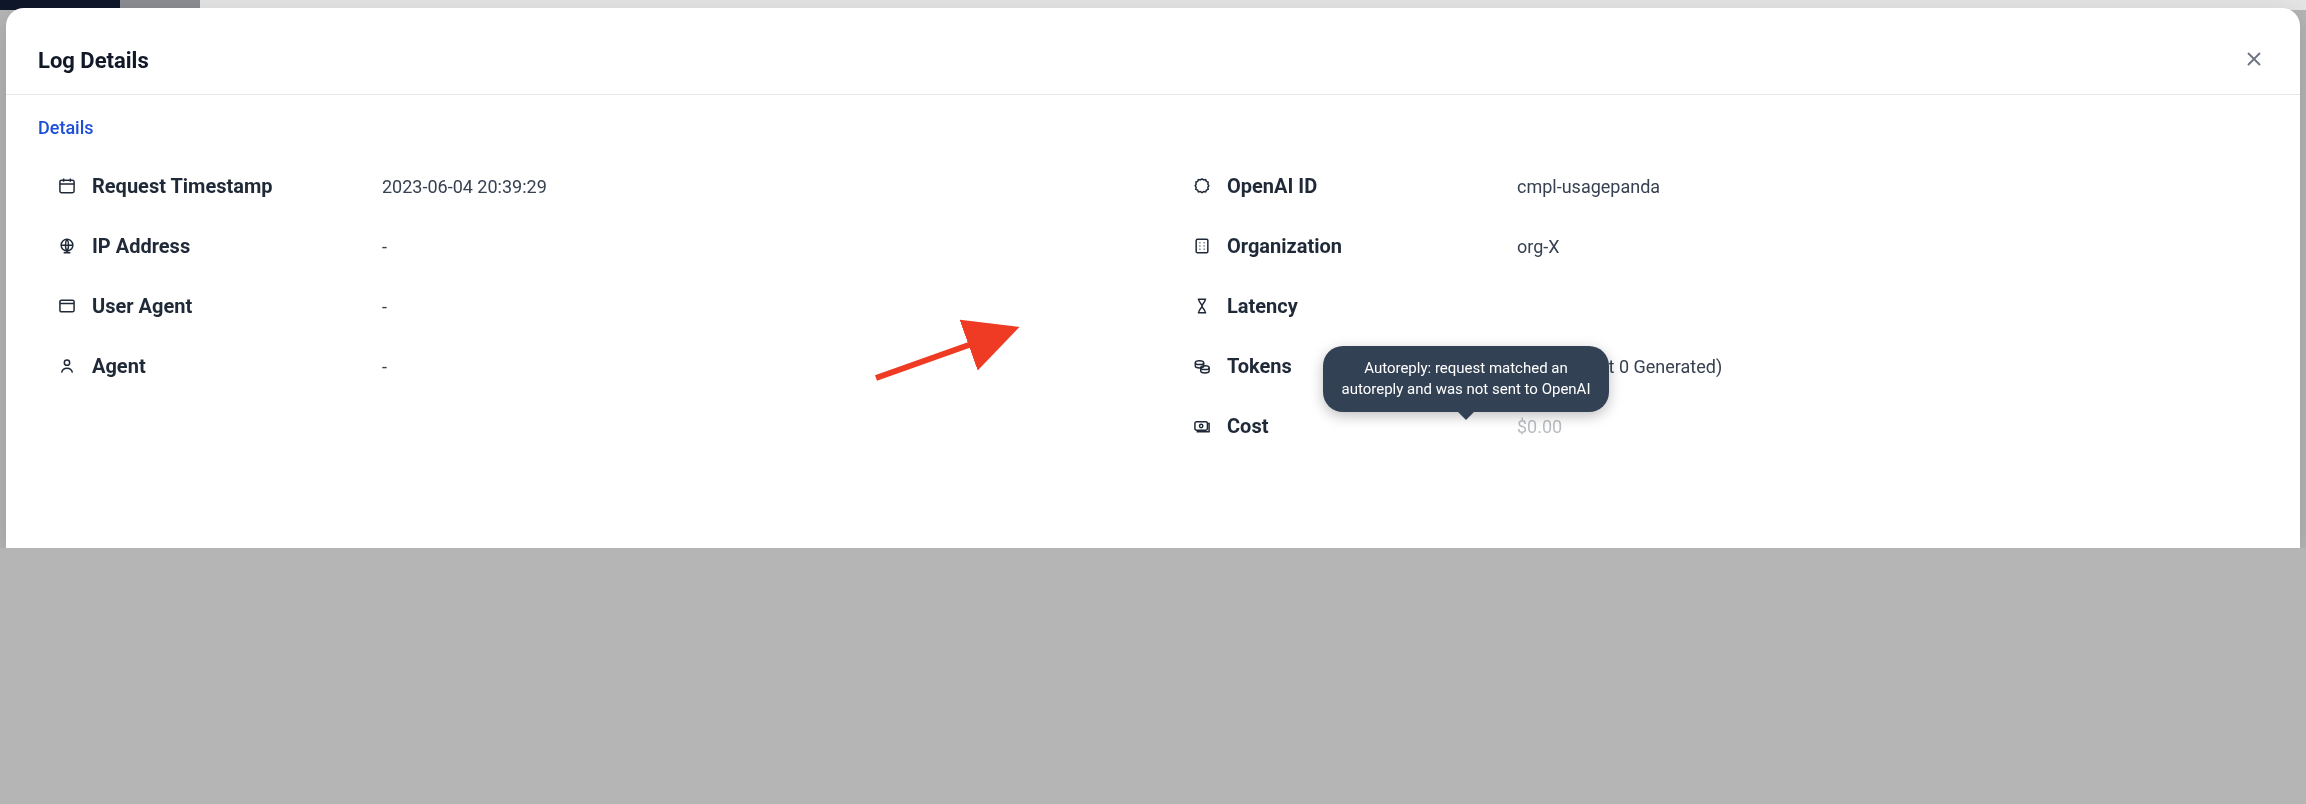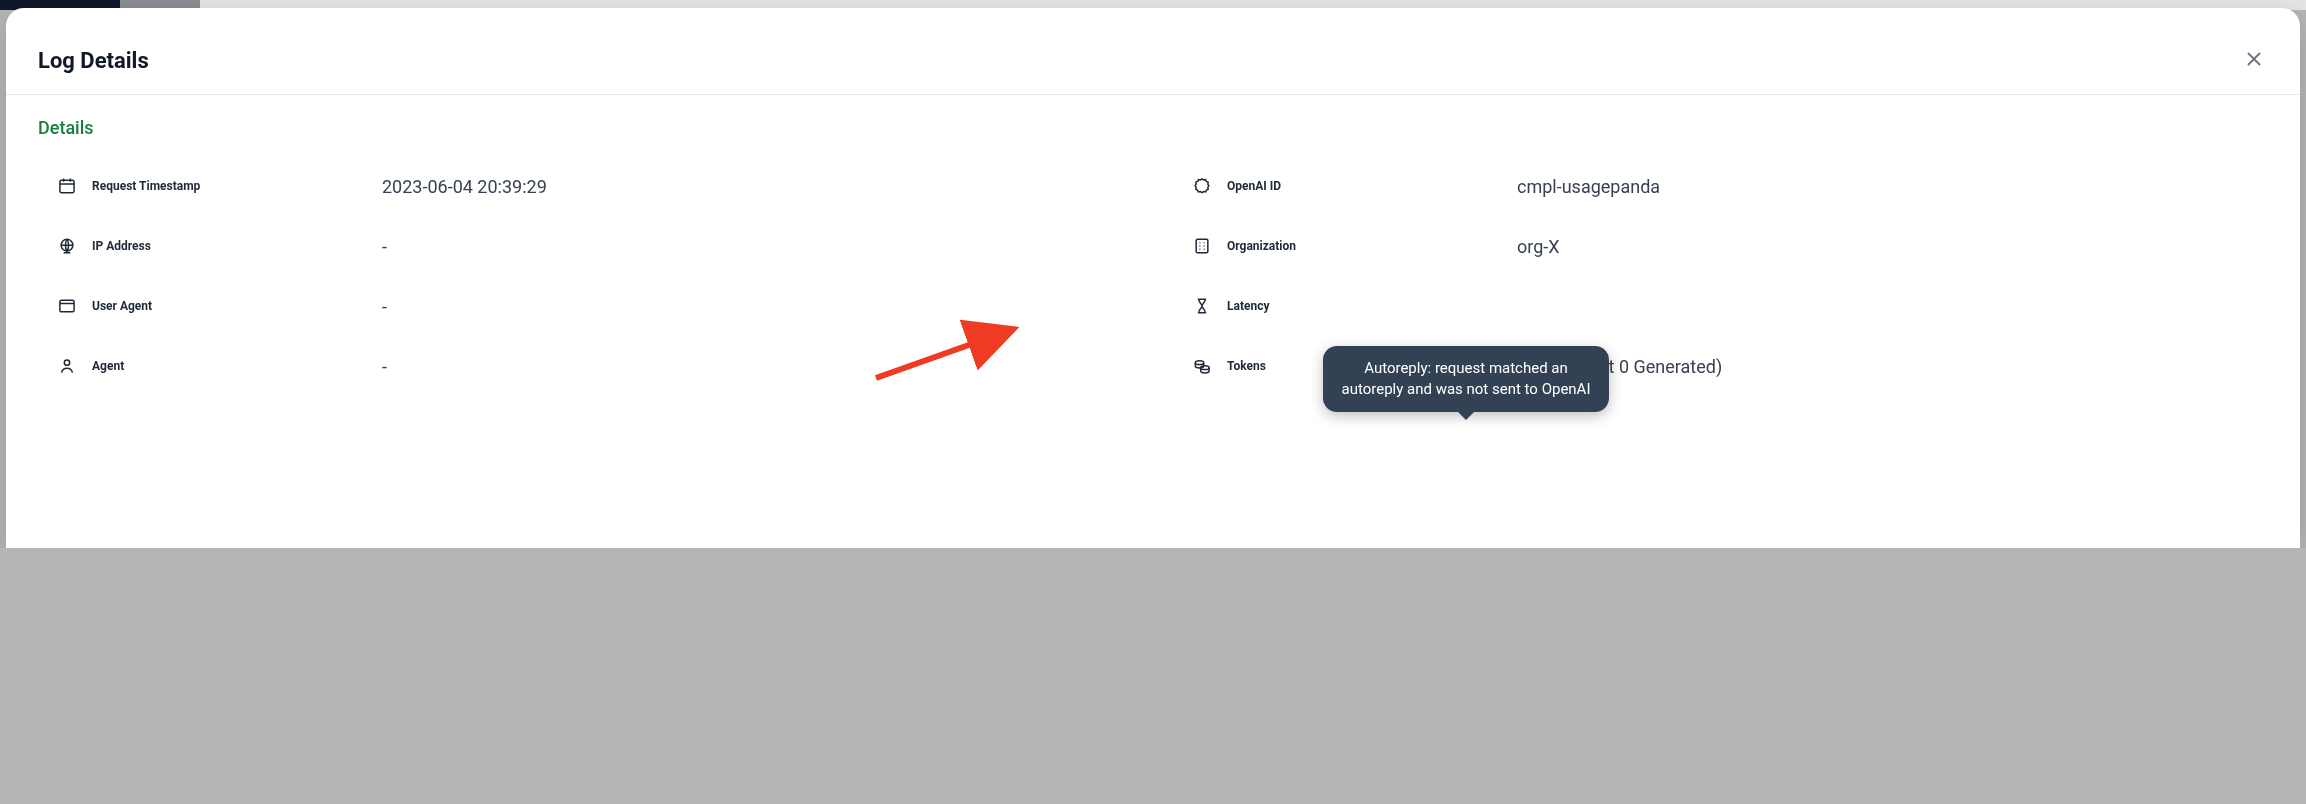--- a/index.html
+++ b/index.html
@@ -49,21 +49,21 @@
     padding: 0;
   }
   .close-btn svg { width: 22px; height: 22px; stroke: currentColor; }
 
   .section {
     padding: 22px 32px 10px 32px;
   }
   .section-title {
     font-size: 18px;
     font-weight: 500;
-    color: #15803d;
+    color: #1d4ed8;
     margin-bottom: 18px;
   }
 
   .grid {
     display: grid;
     grid-template-columns: 1fr 1fr;
     column-gap: 40px;
   }
   .col {
     display: flex;
@@ -80,42 +80,42 @@
     width: 22px;
     height: 22px;
     flex: 0 0 22px;
     color: #1f2937;
     display: flex;
     align-items: center;
     justify-content: center;
   }
   .row .icon svg { width: 20px; height: 20px; stroke: currentColor; fill: none; stroke-width: 1.8; }
   .row .label {
-    font-size: 12px;
+    font-size: 20px;
     font-weight: 700;
     color: #1f2937;
     margin-left: 14px;
     width: 290px;
     flex: 0 0 290px;
   }
   .row .value {
     font-size: 18px;
     font-weight: 400;
     color: #374151;
   }
 
   
   .tooltip {
     position: absolute;
     background: #334155;
     color: #fff;
     font-size: 15px;
     line-height: 1.4;
     padding: 12px 18px;
-    border-radius: 14px;
+    border-radius: 20px;
     width: 250px;
     text-align: center;
     box-shadow: 0 4px 14px rgba(0,0,0,0.25);
     z-index: 20;
   }
   .tooltip::after {
     content: "";
     position: absolute;
     bottom: -8px;
     left: 50%;
@@ -257,20 +257,31 @@
                 <ellipse cx="9" cy="8" rx="5" ry="2.3"></ellipse>
                 <path d="M4 8v4c0 1.3 2.2 2.3 5 2.3s5-1 5-2.3V8"></path>
                 <ellipse cx="15.5" cy="14" rx="5" ry="2.3"></ellipse>
                 <path d="M10.5 14v4c0 1.3 2.2 2.3 5 2.3s5-1 5-2.3v-4"></path>
               </svg>
           </span>
           <span class="label">Tokens</span>
           <span class="value">0 (0 Context 0 Generated)</span>
         </div>
 
+        <div class="row">
+          <span class="icon">
+            <svg viewBox="0 0 24 24">
+                <rect x="3.5" y="7" width="15" height="10" rx="2"></rect>
+                <circle cx="11" cy="12" r="2"></circle>
+                <path d="M18.5 9h2v10h-15"></path>
+              </svg>
+          </span>
+          <span class="label">Cost</span>
+          <span class="value" style="opacity:.35">$0.00</span>
+        </div>
 
 
         <div class="tooltip" style="left:150px; top:190px;">
           <span>Autoreply: request matched an autoreply and was not sent to OpenAI</span>
         </div>
 
       </div>
     </div>
 
     <div class="arrow-annot" style="left:860px; top:310px;">

